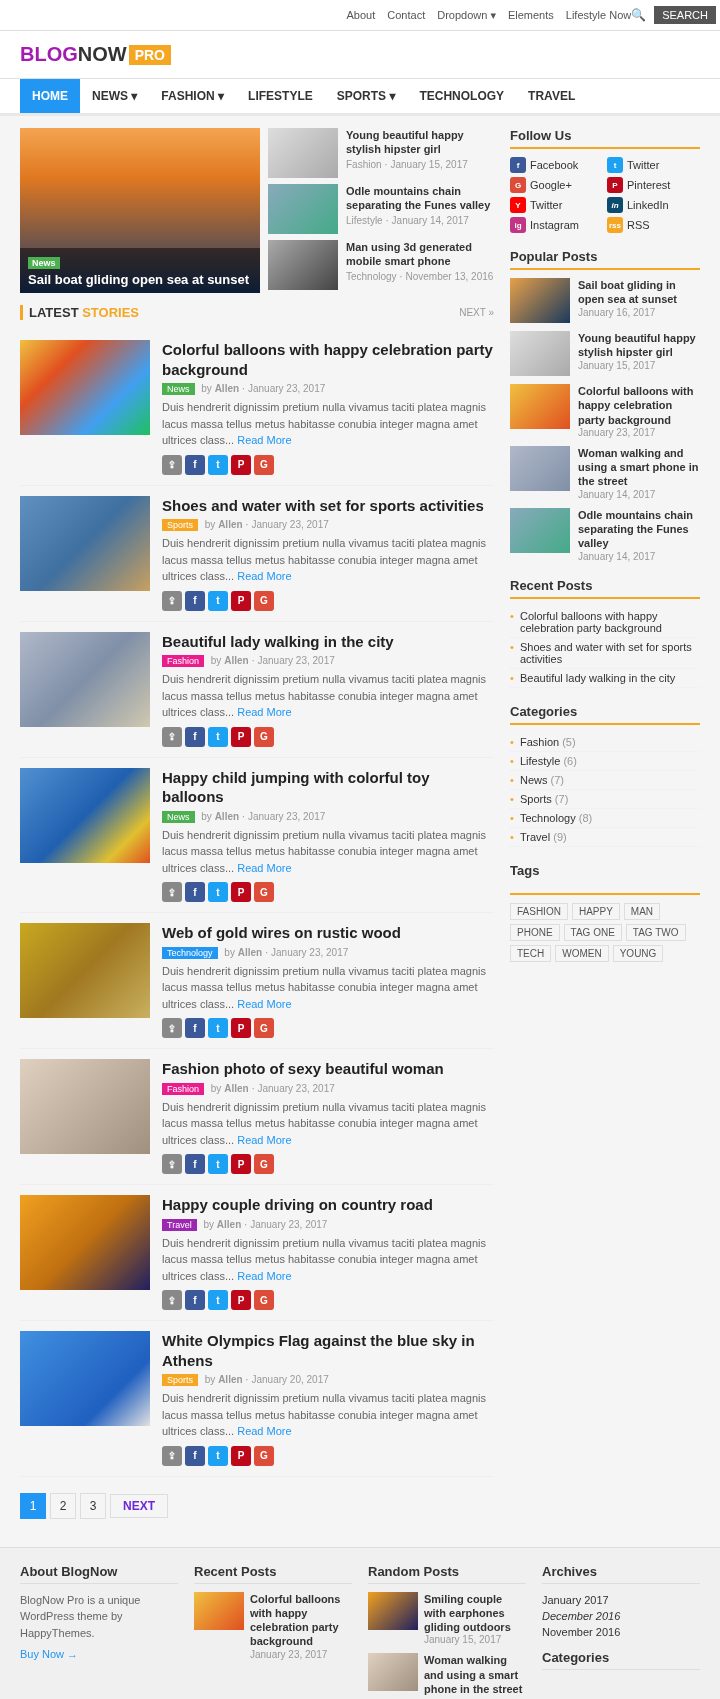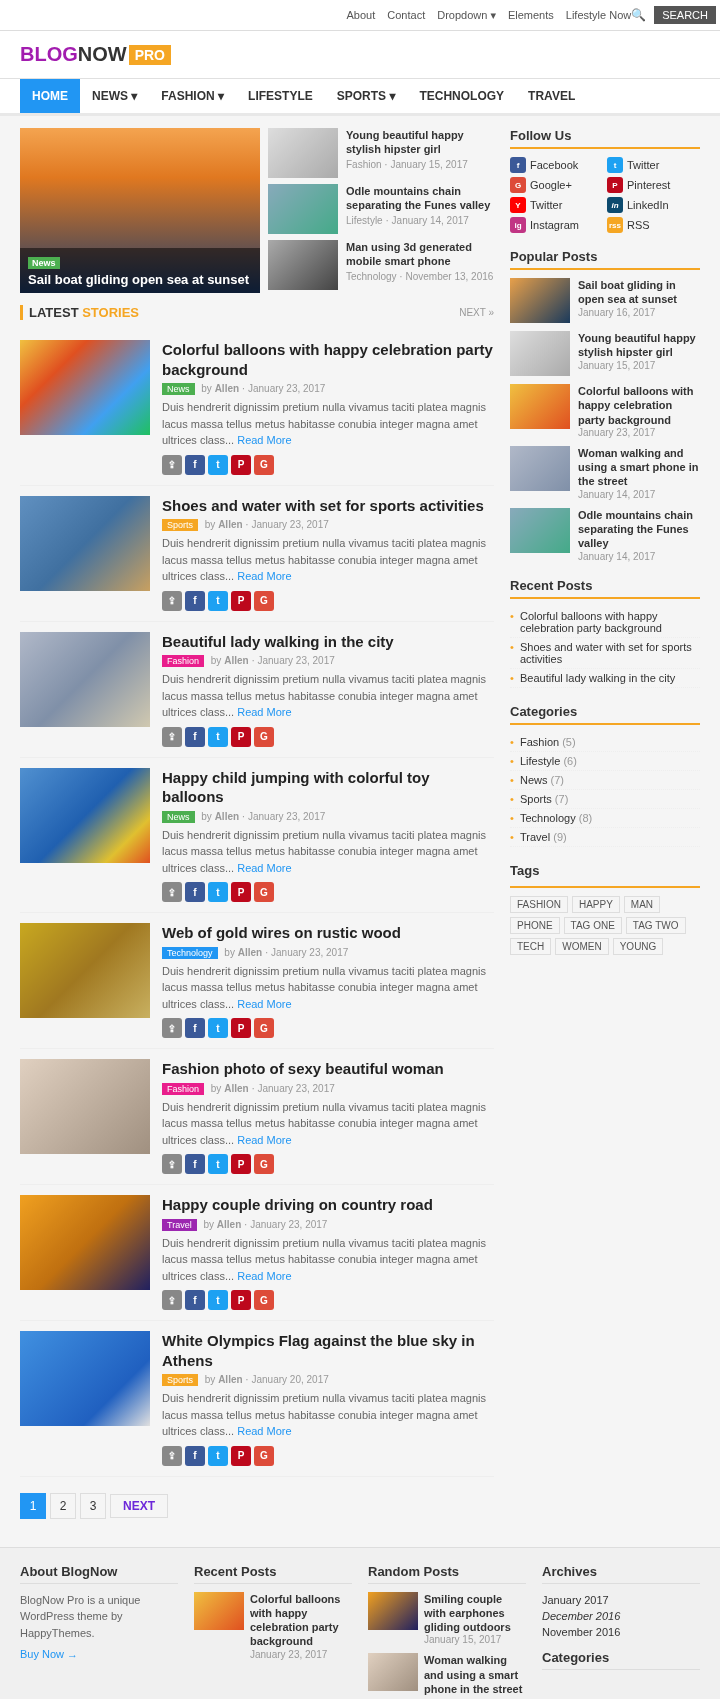--- a/index.html
+++ b/index.html
@@ -114,21 +114,21 @@
     .popular-date { font-size: 10px; color: #999; }
 
     .recent-list { list-style: none; }
     .recent-list li { font-size: 11px; color: #333; padding: 3px 0; border-bottom: 1px dotted #eee; padding-left: 10px; position: relative; }
     .recent-list li::before { content: '•'; position: absolute; left: 0; color: #f5a623; }
 
     .categories-list { list-style: none; }
     .categories-list li { font-size: 11px; padding: 3px 0; border-bottom: 1px dotted #eee; padding-left: 10px; position: relative; }
     .categories-list li::before { content: '•'; position: absolute; left: 0; color: #f5a623; }
 
-    .tags-section .tags-title { font-size: 13px; font-weight: bold; border-bottom: 2px solid #f5a623; padding-bottom: 8px; margin-bottom: 8px; }
+    .tags-section .tags-title { font-size: 13px; font-weight: bold; border-bottom: 2px solid #f5a623; padding-bottom: 15px; margin-bottom: 8px; }
     .tags-wrap { display: flex; flex-wrap: wrap; gap: 4px; }
     .tag-item { border: 1px solid #ddd; padding: 2px 6px; font-size: 10px; color: #555; }
 
     
     .footer-widgets { background: #f0f0f0; padding: 16px 20px; display: flex; gap: 16px; border-top: 1px solid #ddd; }
     .footer-col { flex: 1; }
     .footer-col-title { font-size: 13px; font-weight: bold; color: #333; margin-bottom: 8px; border-bottom: 1px solid #ddd; padding-bottom: 4px; }
     .footer-text { font-size: 11px; color: #666; line-height: 1.5; margin-bottom: 6px; }
     .footer-buy { color: #2196F3; font-size: 11px; text-decoration: none; }
 

